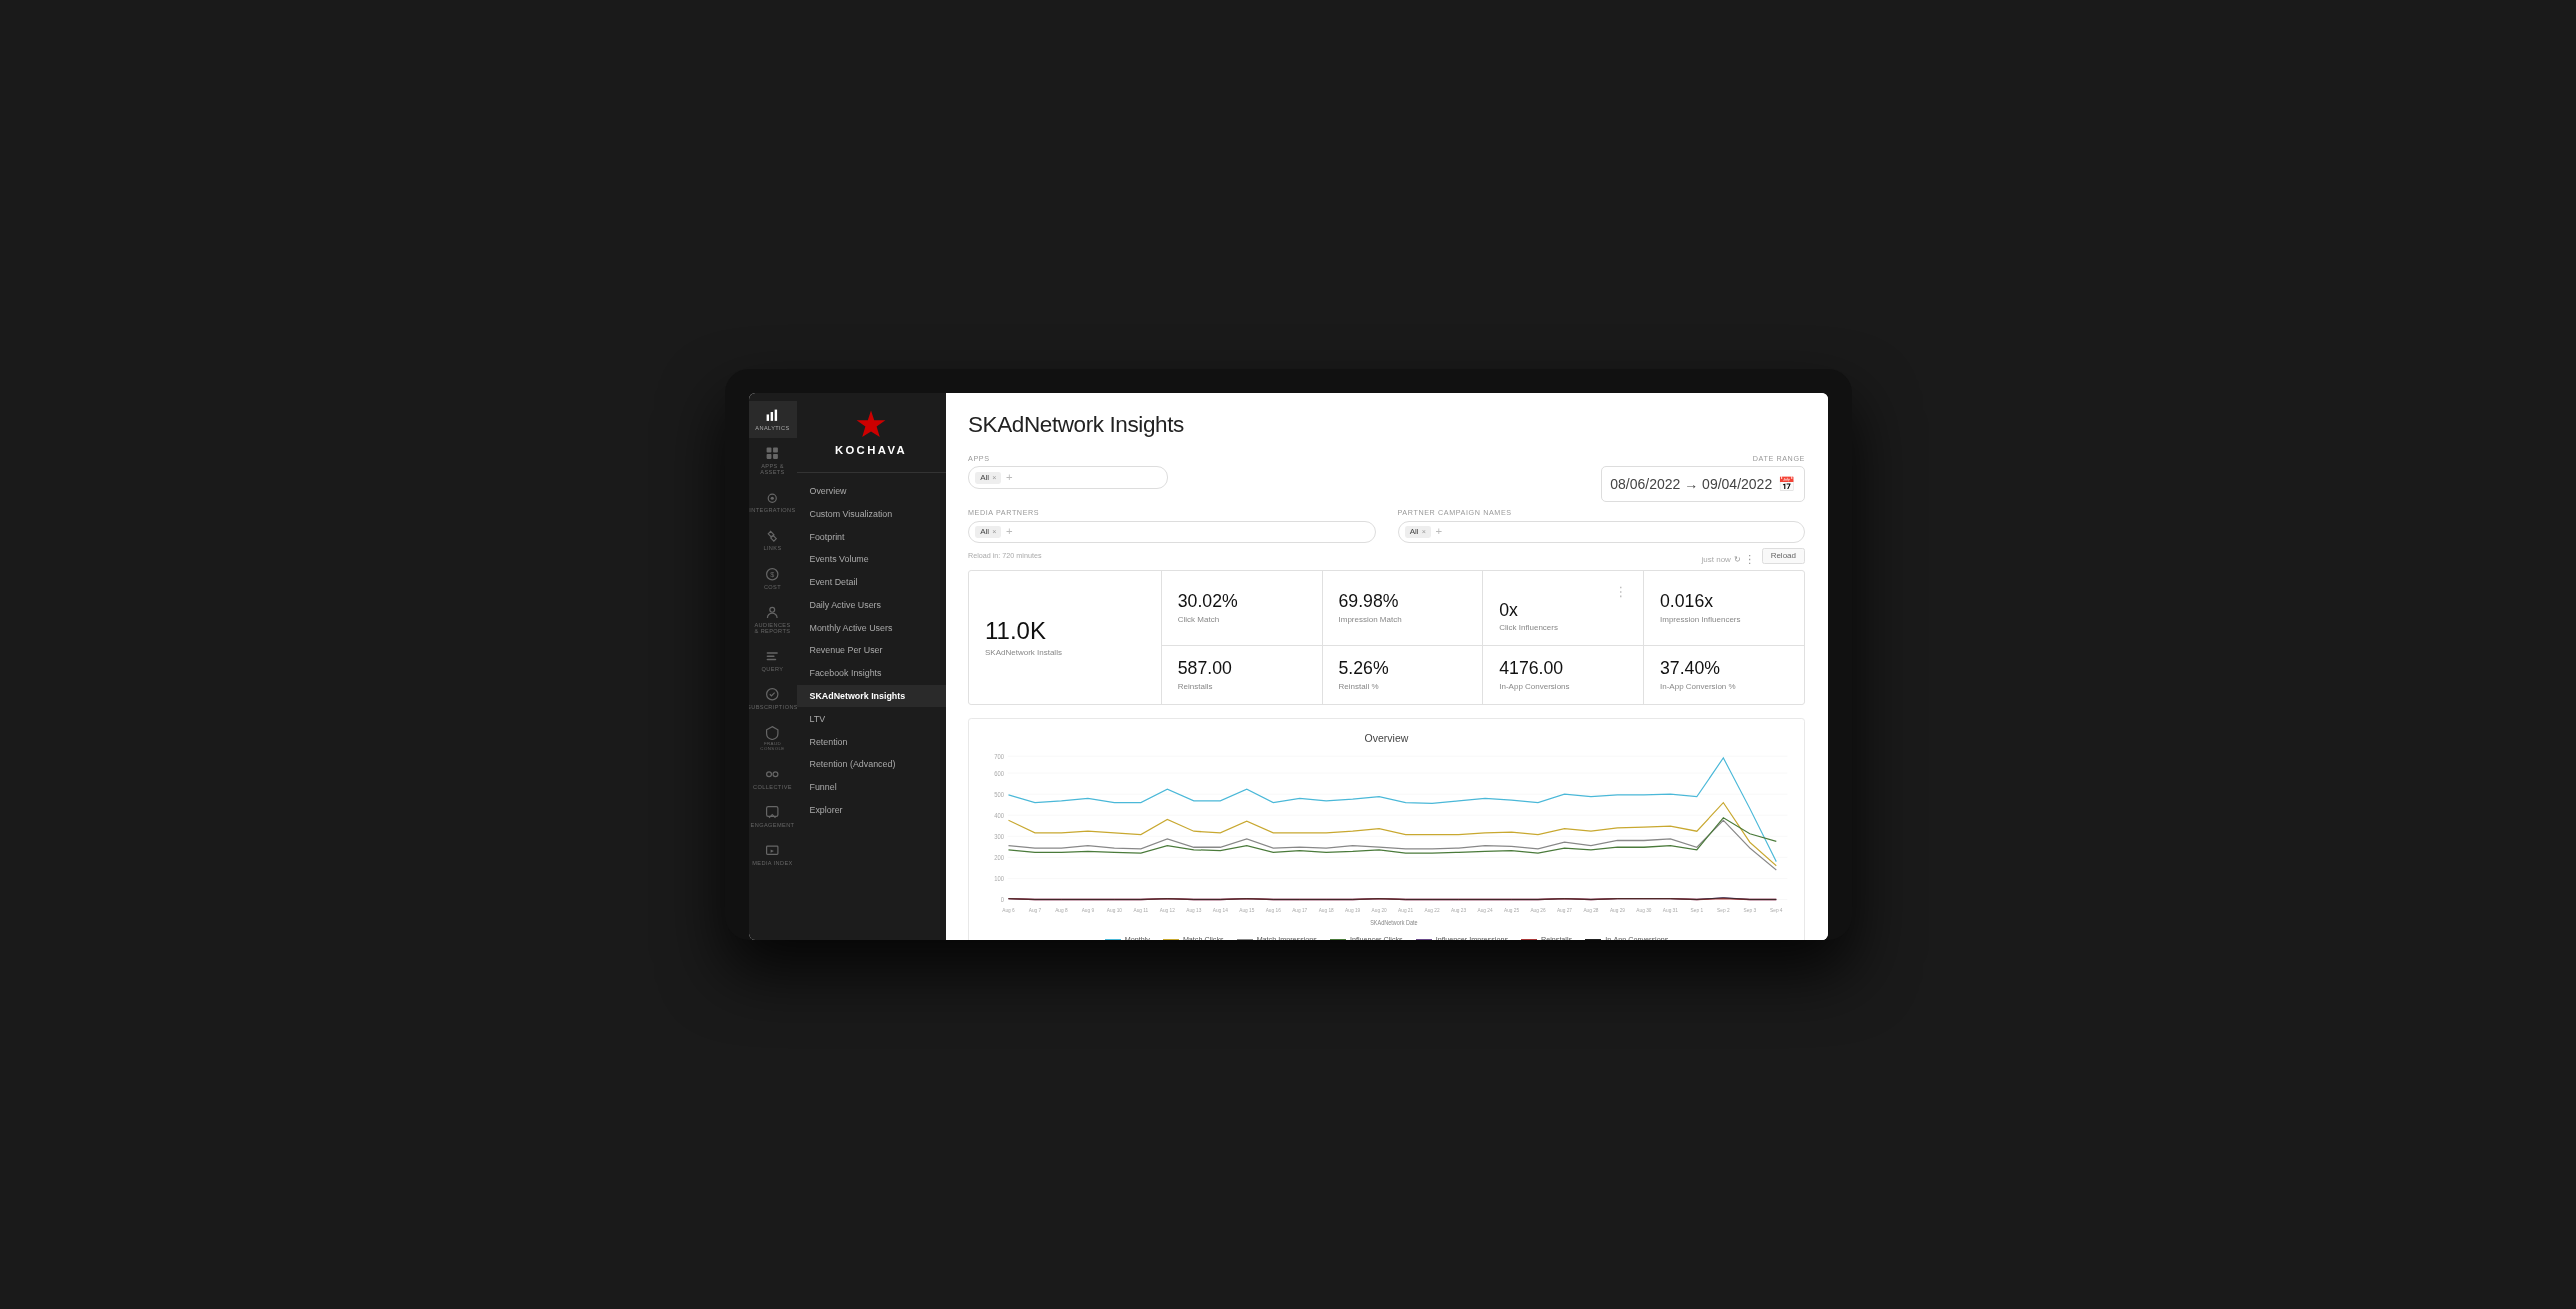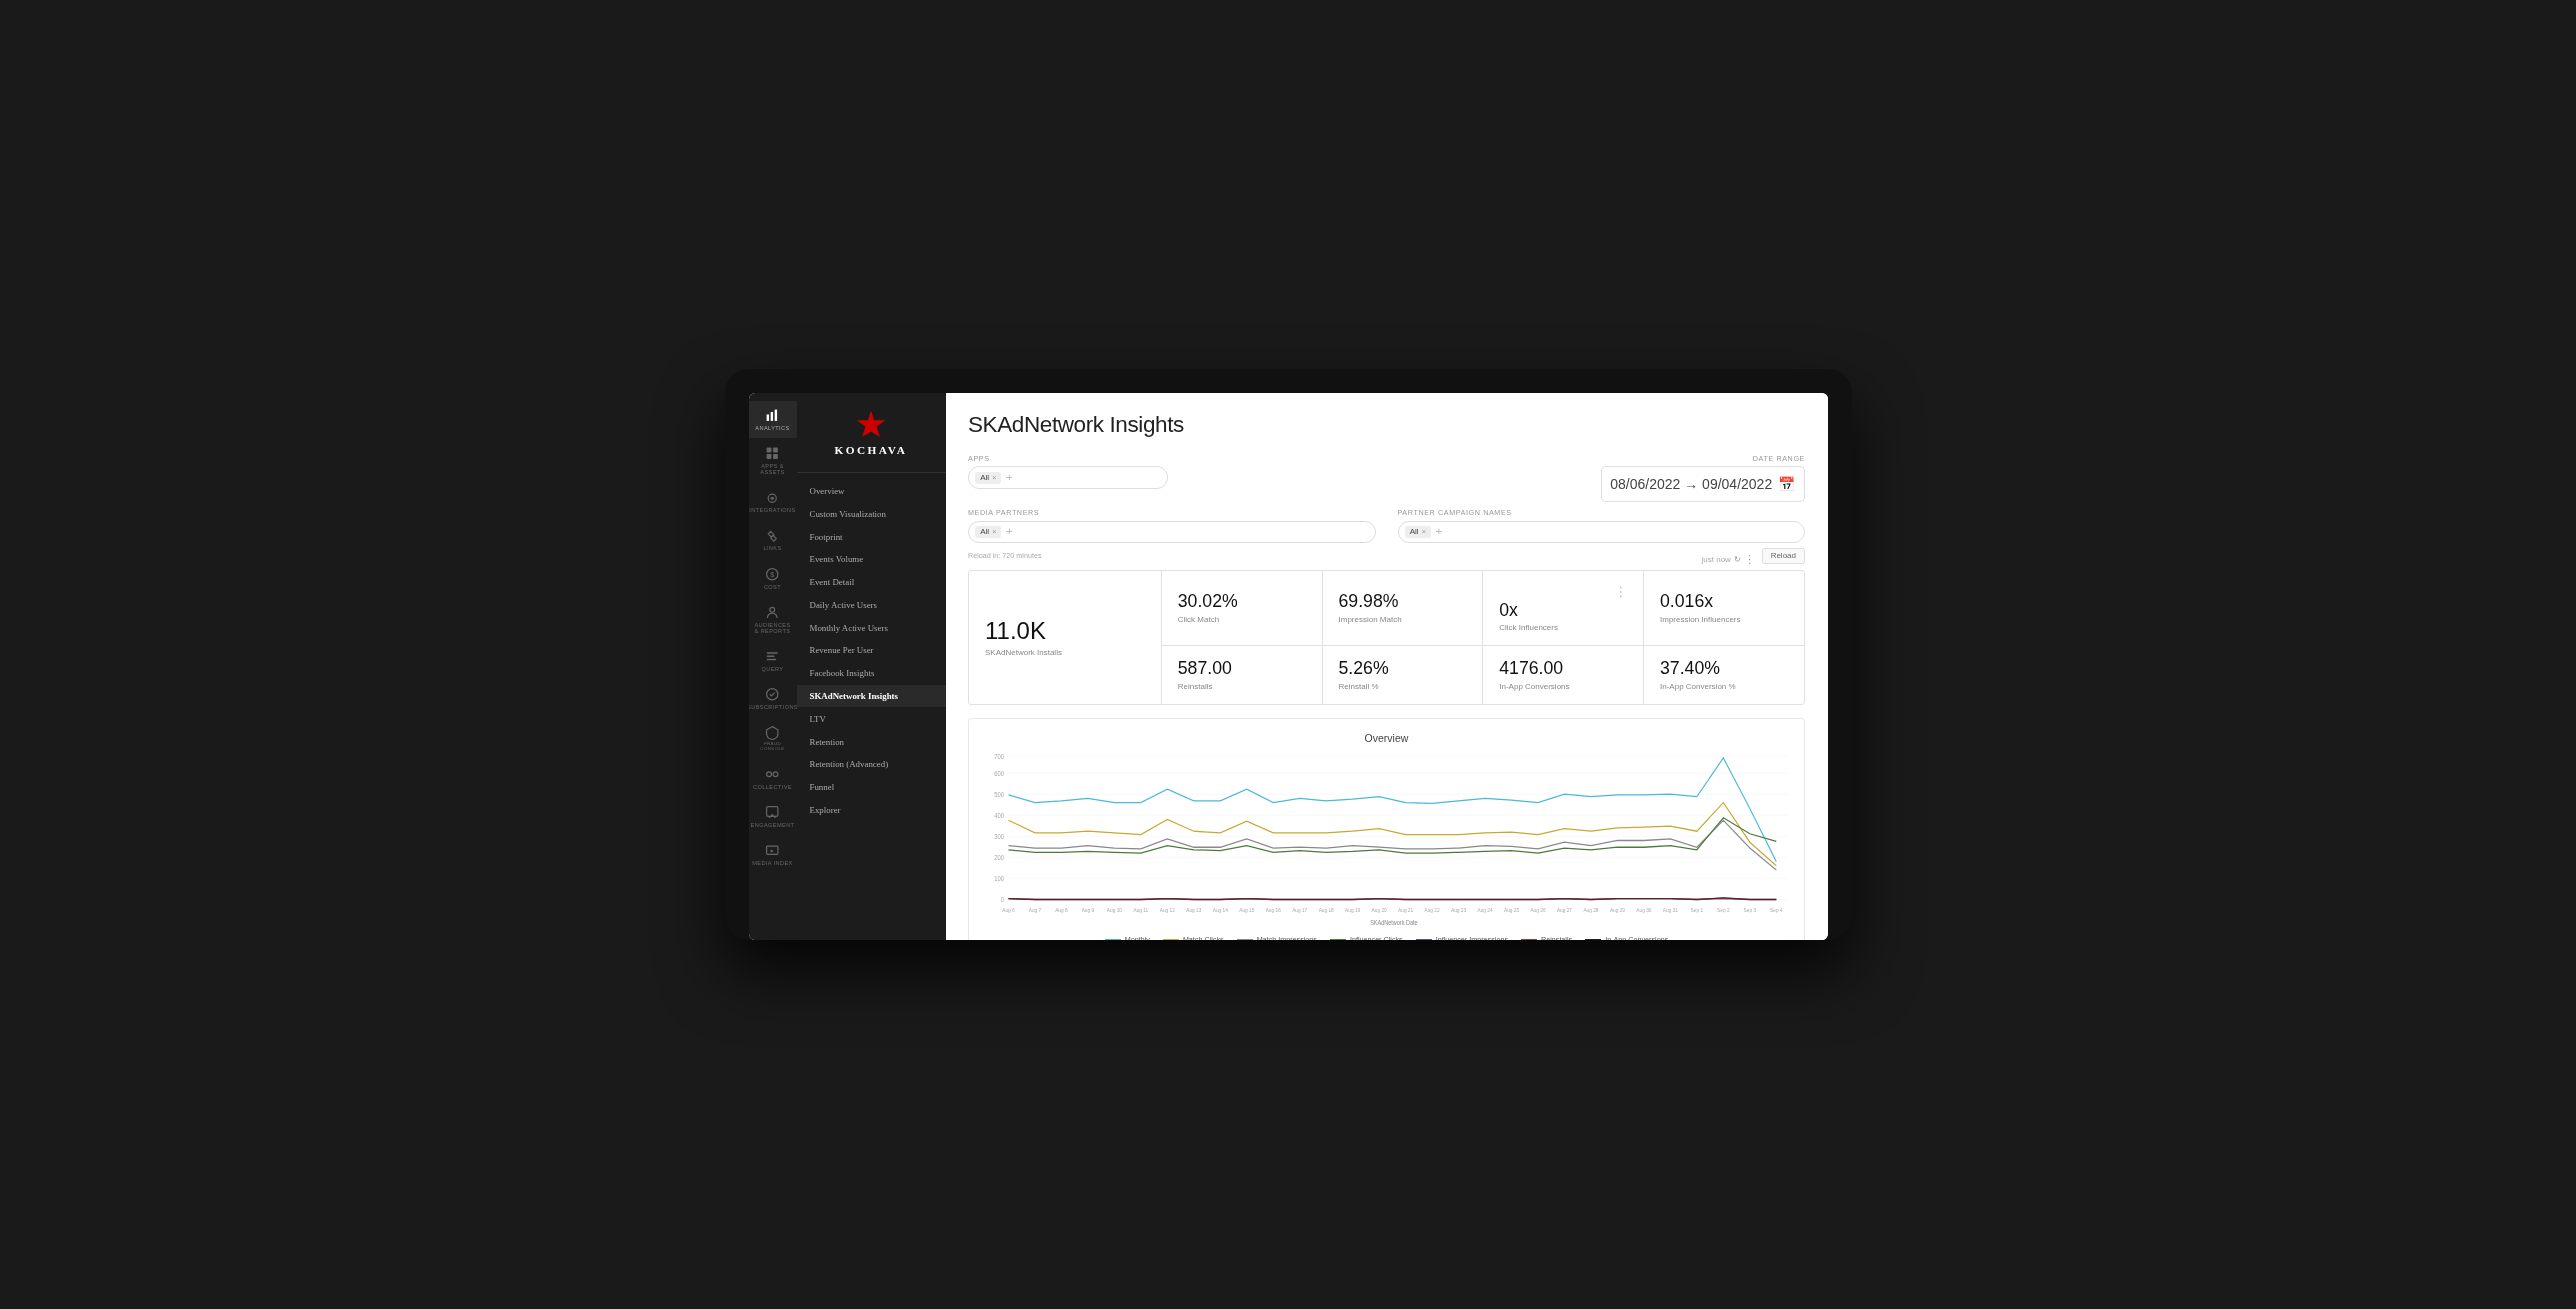--- a/index.html
+++ b/index.html
@@ -79,21 +79,20 @@
 
     .rail-item.active .rail-label { color: #aaa; }
 
     
     .sidebar {
       width: 149px;
       background: #1c1c1c;
       display: flex;
       flex-direction: column;
       flex-shrink: 0;
-      font-family: Liberation Serif, serif;
     }
 
     .sidebar-logo {
       display: flex;
       flex-direction: column;
       align-items: center;
       justify-content: center;
       padding: 16px 8px;
       border-bottom: 0.8px solid #333;
     }

